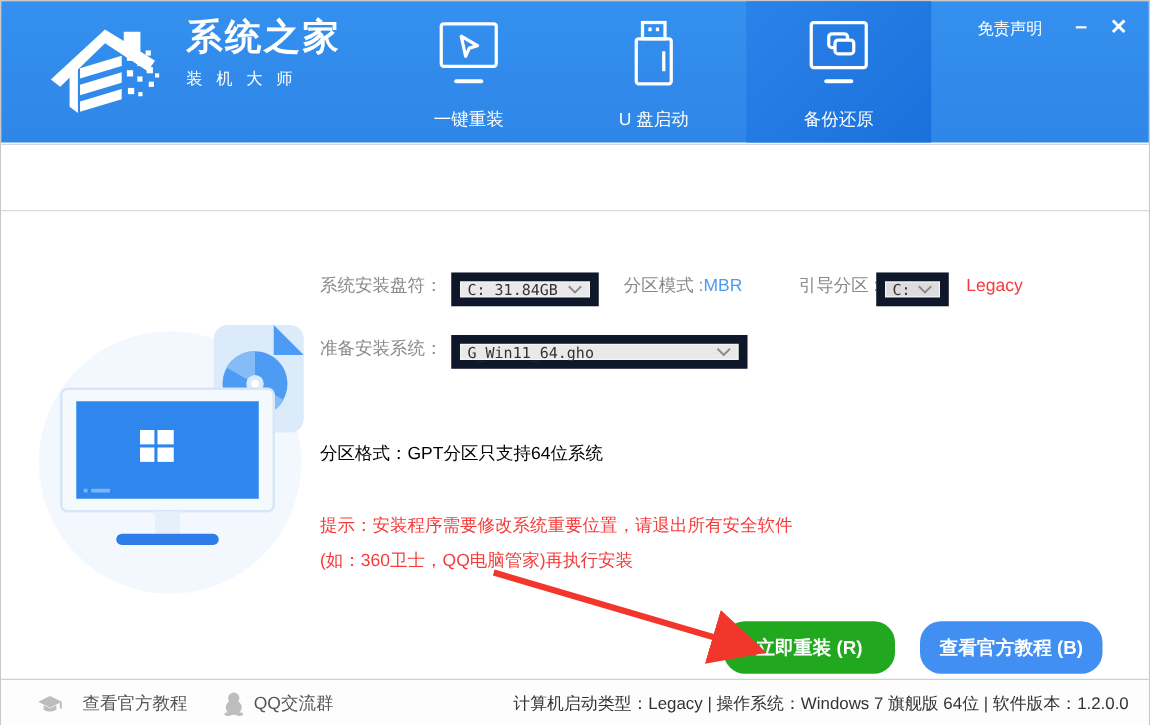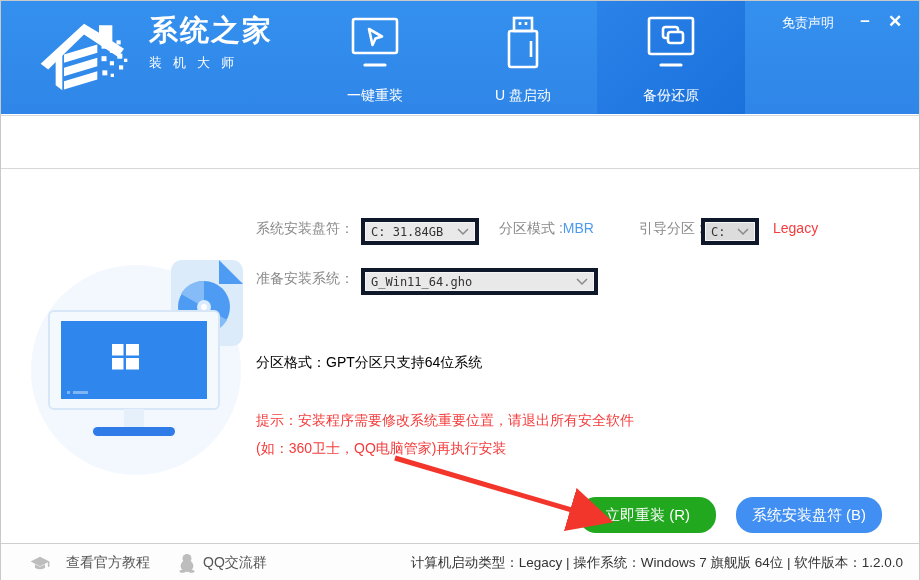--- a/index.html
+++ b/index.html
@@ -31,38 +31,38 @@
 
   
   .subheader { position:absolute; left:0; top:114px; width:100%; height:54px; background:#fff;
     border-top:1px solid #d8d8d8; border-bottom:1px solid #d8d8d8; }
 
   
   .main { position:absolute; left:0; top:169px; width:100%; height:373px; background:#fff; }
   .illustration { position:absolute; left:20px; top:75px; }
 
   .form-label { position:absolute; font-size:14px; color:#8a8a8a; white-space:nowrap; }
-  .dropdown { position:absolute; height:27px; background:#e9e9e9; border:4px solid #0f172a;
+  .dropdown { position:absolute; height:27px; background:#e9e9e9; border:7px solid #0f172a;
     display:flex; align-items:center; padding:0 6px; cursor:pointer;
     font-family:"DejaVu Sans Mono", monospace; font-size:12px; color:#333;
     box-shadow:inset 0 0 0 1px #f5f5f5; }
   .dropdown .chev { margin-left:auto; padding-left:6px; display:flex; }
 
   .mode-value { color:#4c9af0; }
   .legacy { position:absolute; color:#f53c3c; font-size:14px; }
 
   .btn-choose { position:absolute; left:608px; top:99px; width:132px; height:28px;
     background:#2e8ae8; color:#fff; font-size:14px; font-weight:bold; border:none;
     display:flex; align-items:center; justify-content:center; cursor:pointer; }
 
   .info-line { position:absolute; left:255px; font-size:14px; color:#000000; white-space:nowrap; }
   .warn-line { position:absolute; left:255px; font-size:14px; color:#f53c3c; white-space:nowrap; }
 
-  .pill { position:absolute; top:327px; height:36px; border:none; border-radius:17px;
-    color:#fff; font-size:15px; font-weight:normal; display:flex; align-items:center;
+  .pill { position:absolute; top:327px; height:42px; border:none; border-radius:17px;
+    color:#fff; font-size:15px; font-weight:bold; display:flex; align-items:center;
     justify-content:center; cursor:pointer; }
   .btn-reinstall { left:578px; width:137px; background:#21a81e; }
   .btn-backup { left:735px; width:146px; background:#418ff2; }
 
   .arrow-svg { position:absolute; left:378px; top:272px; pointer-events:none; }
 
   
   .footer { position:absolute; left:0; top:542px; width:100%; height:38px; background:#fdfdfd;
     border-top:1px solid #cfcfcf; display:flex; align-items:center; }
   .footer-link { display:flex; align-items:center; font-size:14px; color:#555; cursor:pointer; }
@@ -209,21 +209,21 @@
             <path d="M1 1 L6 6 L11 1" stroke="#8a8a8a" fill="none" stroke-width="1.5"></path>
           </svg>
       </span>
     </div>
 
     <span class="info-line" style="top:184px;">分区格式：GPT分区只支持64位系统</span>
     <span class="warn-line" style="top:242px;">提示：安装程序需要修改系统重要位置，请退出所有安全软件</span>
     <span class="warn-line" style="top:270px;">(如：360卫士，QQ电脑管家)再执行安装</span>
 
     <button class="pill btn-reinstall">立即重装 (R)</button>
-    <button class="pill btn-backup">系统安装盘符 (B)</button>
+    <button class="pill btn-backup">查看官方教程 (B)</button>
 
     <svg class="arrow-svg" width="245" height="100">
       <defs>
         <marker id="ah" markerWidth="9" markerHeight="9" refX="6" refY="4.5" orient="auto">
           <path d="M0,0 L9,4.5 L0,9 Z" fill="#f2362b"></path>
         </marker>
       </defs>
       <line x1="16" y1="16" x2="220" y2="76" stroke="#f2362b" stroke-width="5" marker-end="url(#ah)"></line>
     </svg>
   </div>

